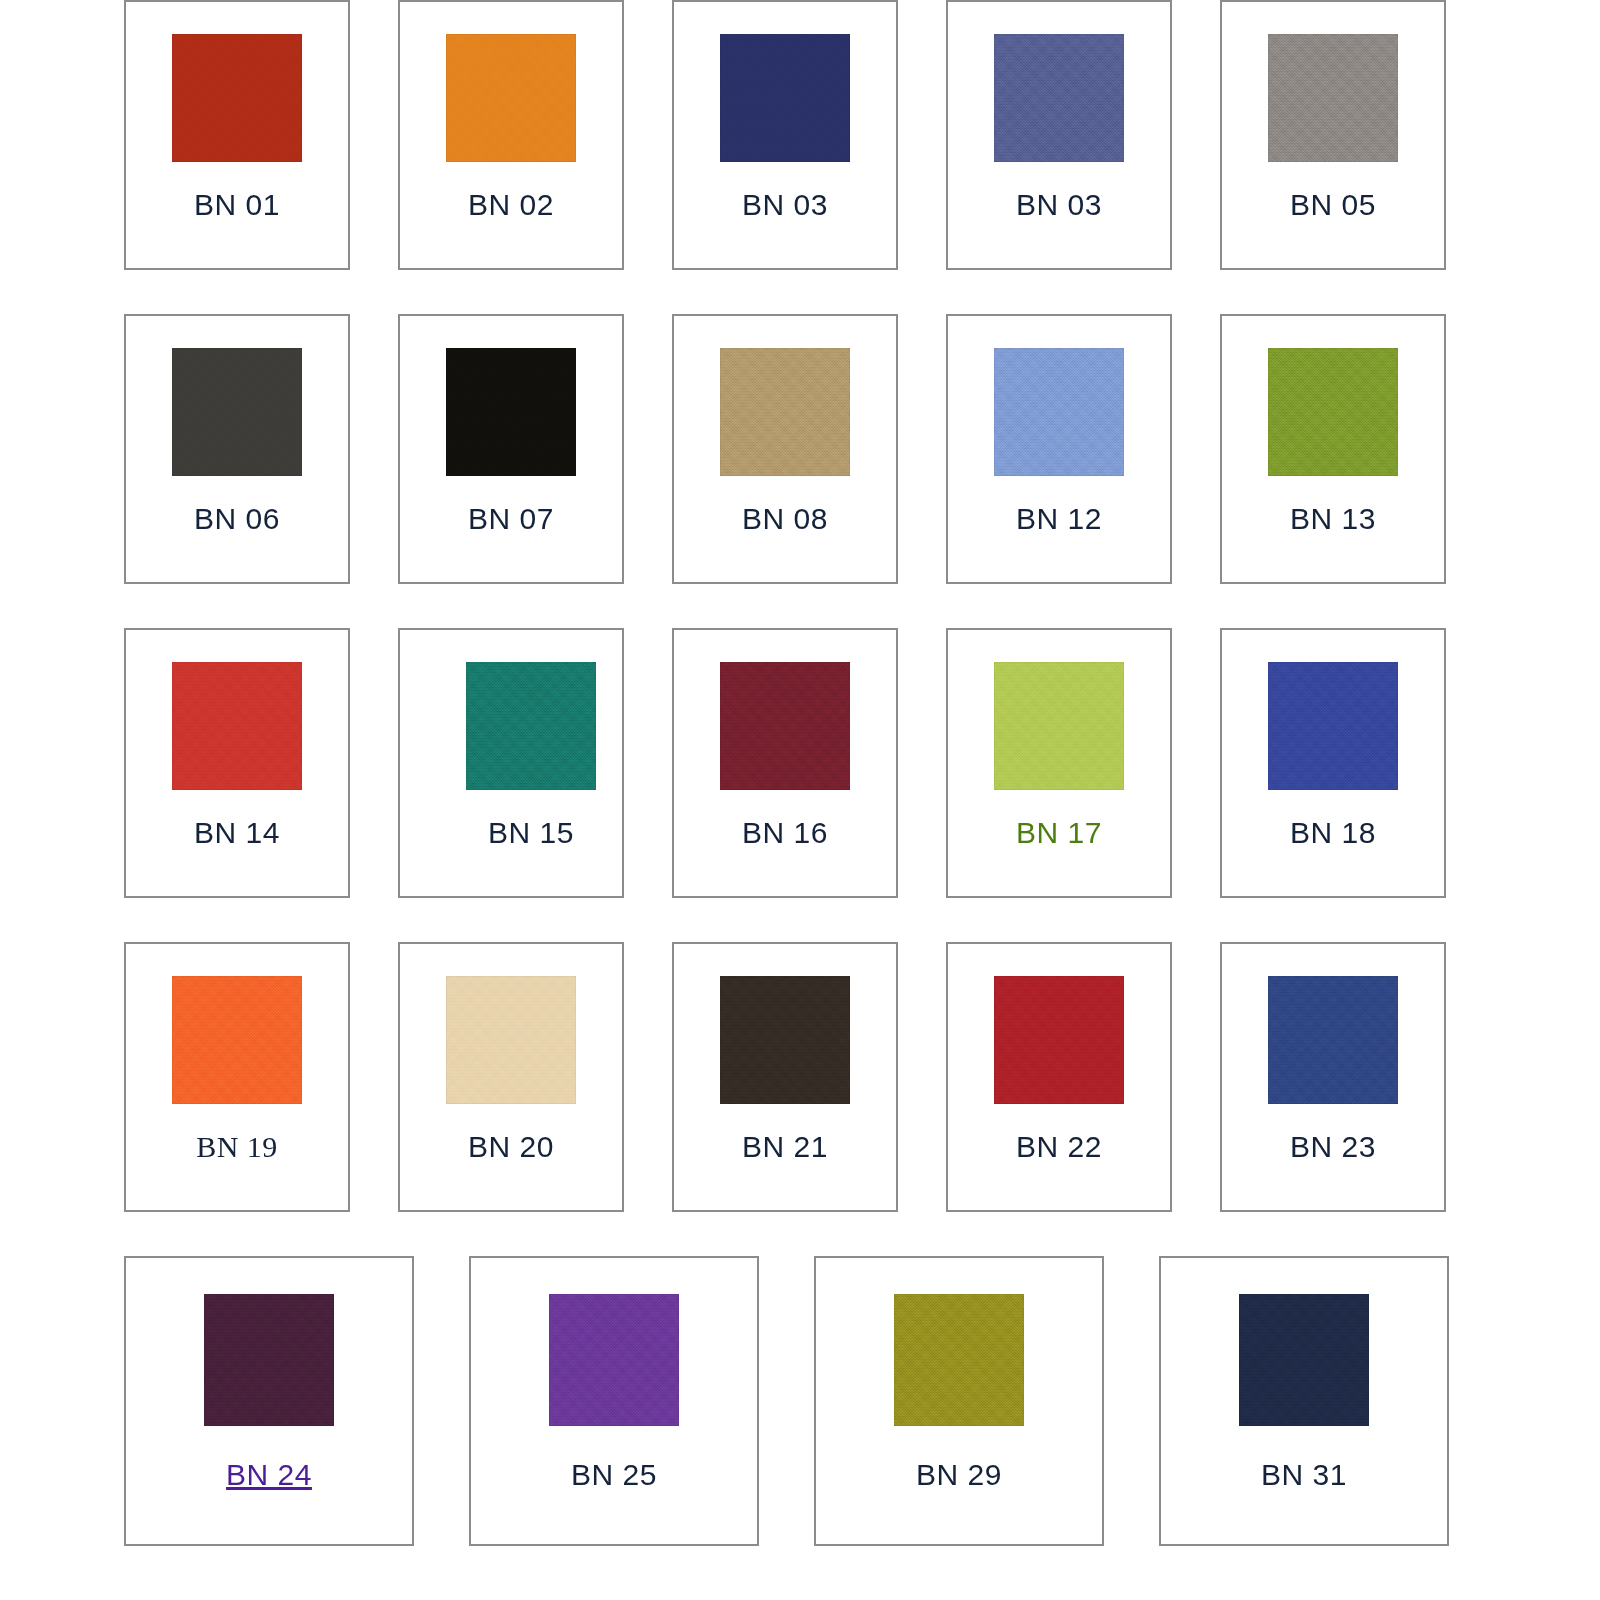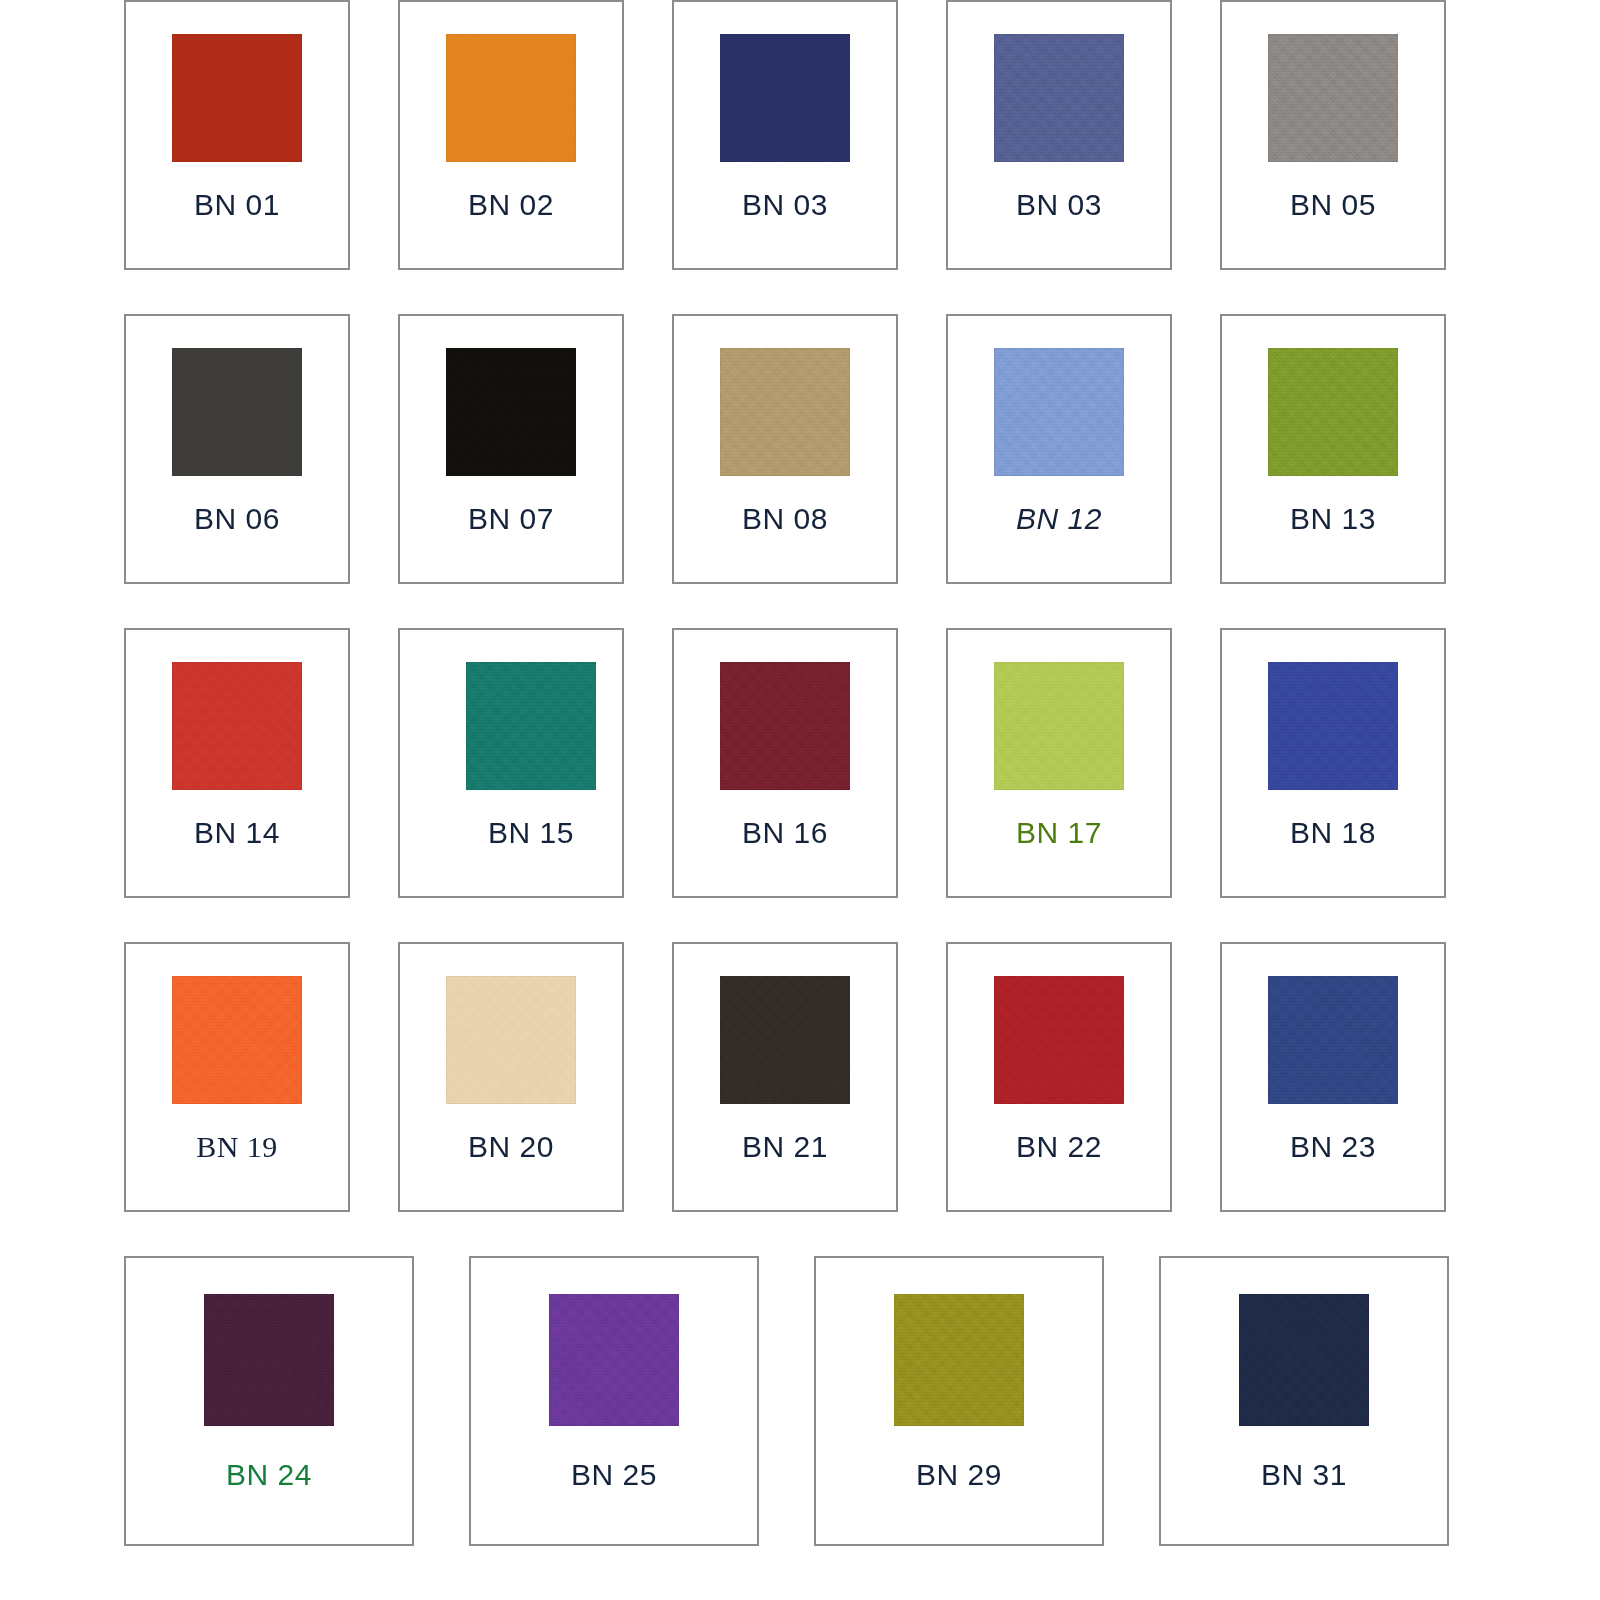--- a/index.html
+++ b/index.html
@@ -147,21 +147,21 @@
           <div class="swatch-label" style="color: rgb(20, 35, 59);">BN 06</div>
         </div>
         <div class="swatch-card" style="border-color: rgb(138, 140, 143);">
           <div class="swatch-chip chip-smooth" style="background-color: rgb(18, 16, 13);"></div>
           <div class="swatch-label" style="color: rgb(20, 35, 59);">BN 07</div>
         </div>
         <div class="swatch-card" style="border-color: rgb(138, 140, 143);">
           <div class="swatch-chip" style="background-color: rgb(178, 153, 108);"></div>
           <div class="swatch-label" style="color: rgb(20, 35, 59);">BN 08</div>
         </div>
-        <div class="swatch-card" style="border-color: rgb(138, 140, 143); font-style: italic;">
+        <div class="swatch-card" style="border-color: rgb(138, 140, 143);">
           <div class="swatch-chip" style="background-color: rgb(126, 155, 212);"></div>
           <div class="swatch-label" style="color: rgb(20, 35, 59);">BN 12</div>
         </div>
         <div class="swatch-card" style="border-color: rgb(138, 140, 143);">
           <div class="swatch-chip" style="background-color: rgb(125, 155, 44);"></div>
           <div class="swatch-label" style="color: rgb(20, 35, 59);">BN 13</div>
         </div>
       </div>
       <div class="swatch-row row-main">
         <div class="swatch-card" style="border-color: rgb(138, 140, 143);">
@@ -203,21 +203,21 @@
           <div class="swatch-label" style="color: rgb(20, 35, 59);">BN 22</div>
         </div>
         <div class="swatch-card" style="border-color: rgb(138, 140, 143);">
           <div class="swatch-chip" style="background-color: rgb(47, 70, 132);"></div>
           <div class="swatch-label" style="color: rgb(20, 35, 59);">BN 23</div>
         </div>
       </div>
       <div class="swatch-row row-last">
         <div class="swatch-card" style="border-color: rgb(138, 140, 143);">
           <div class="swatch-chip" style="background-color: rgb(71, 32, 58);"></div>
-          <div class="swatch-label" style="color: #15803d;">BN 24</div>
+          <div class="swatch-label" style="color: #4c1d95; text-decoration: underline;">BN 24</div>
         </div>
         <div class="swatch-card" style="border-color: rgb(138, 140, 143);">
           <div class="swatch-chip" style="background-color: rgb(106, 56, 153);"></div>
           <div class="swatch-label" style="color: rgb(20, 35, 59);">BN 25</div>
         </div>
         <div class="swatch-card" style="border-color: rgb(138, 140, 143);">
           <div class="swatch-chip" style="background-color: rgb(149, 144, 31);"></div>
           <div class="swatch-label" style="color: rgb(20, 35, 59);">BN 29</div>
         </div>
         <div class="swatch-card" style="border-color: rgb(138, 140, 143);">

